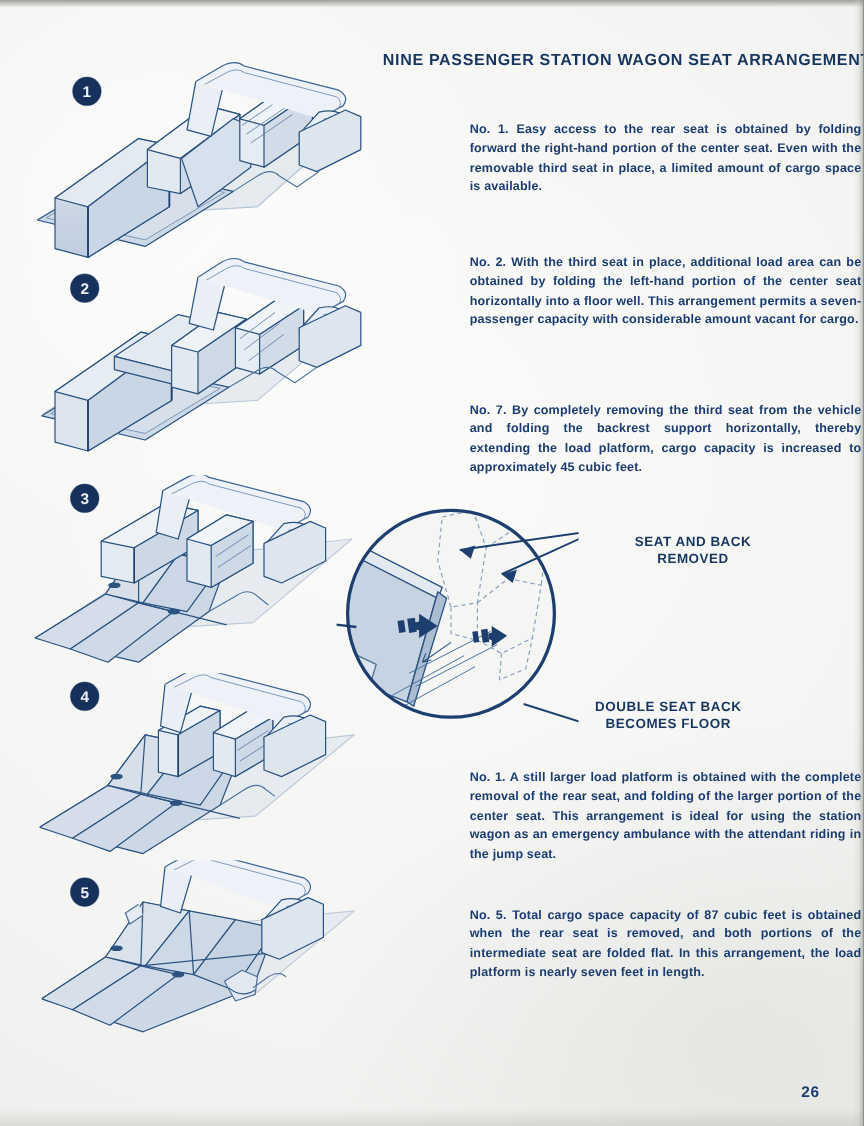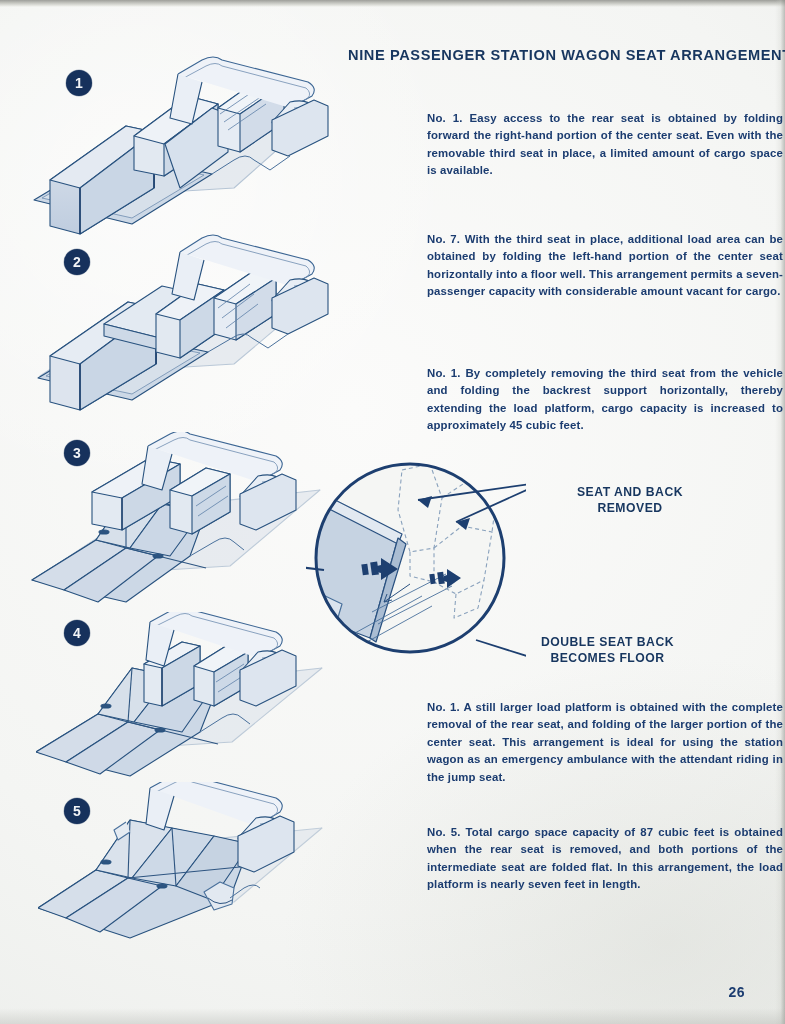--- a/index.html
+++ b/index.html
@@ -392,22 +392,22 @@
     </svg>
   </div>
 
   <div class="badge b1">1</div>
   <div class="badge b2">2</div>
   <div class="badge b3">3</div>
   <div class="badge b4">4</div>
   <div class="badge b5">5</div>
 
   <div class="para p1">No. 1. Easy access to the rear seat is obtained by folding forward the right-hand portion of the center seat. Even with the removable third seat in place, a limited amount of cargo space is available.</div>
-  <div class="para p2">No. 7. With the third seat in place, additional load area can be obtained by folding the left-hand portion of the center seat horizontally into a floor well. This arrangement permits a seven-passenger capacity with considerable amount vacant for cargo.</div>
-  <div class="para p3">No. 1. By completely removing the third seat from the vehicle and folding the backrest support horizontally, thereby extending the load platform, cargo capacity is increased to approximately 45 cubic feet.</div>
+  <div class="para p2">No. 2. With the third seat in place, additional load area can be obtained by folding the left-hand portion of the center seat horizontally into a floor well. This arrangement permits a seven-passenger capacity with considerable amount vacant for cargo.</div>
+  <div class="para p3">No. 7. By completely removing the third seat from the vehicle and folding the backrest support horizontally, thereby extending the load platform, cargo capacity is increased to approximately 45 cubic feet.</div>
   <div class="para p4">No. 1. A still larger load platform is obtained with the complete removal of the rear seat, and folding of the larger portion of the center seat. This arrangement is ideal for using the station wagon as an emergency ambulance with the attendant riding in the jump seat.</div>
   <div class="para p5">No. 5. Total cargo space capacity of 87 cubic feet is obtained when the rear seat is removed, and both portions of the intermediate seat are folded flat. In this arrangement, the load platform is nearly seven feet in length.</div>
 
   <div class="callout c1">
     <div>SEAT AND BACK</div>
     <div>REMOVED</div>
   </div>
   <div class="callout c2">
     <div>DOUBLE SEAT BACK</div>
     <div>BECOMES FLOOR</div>

